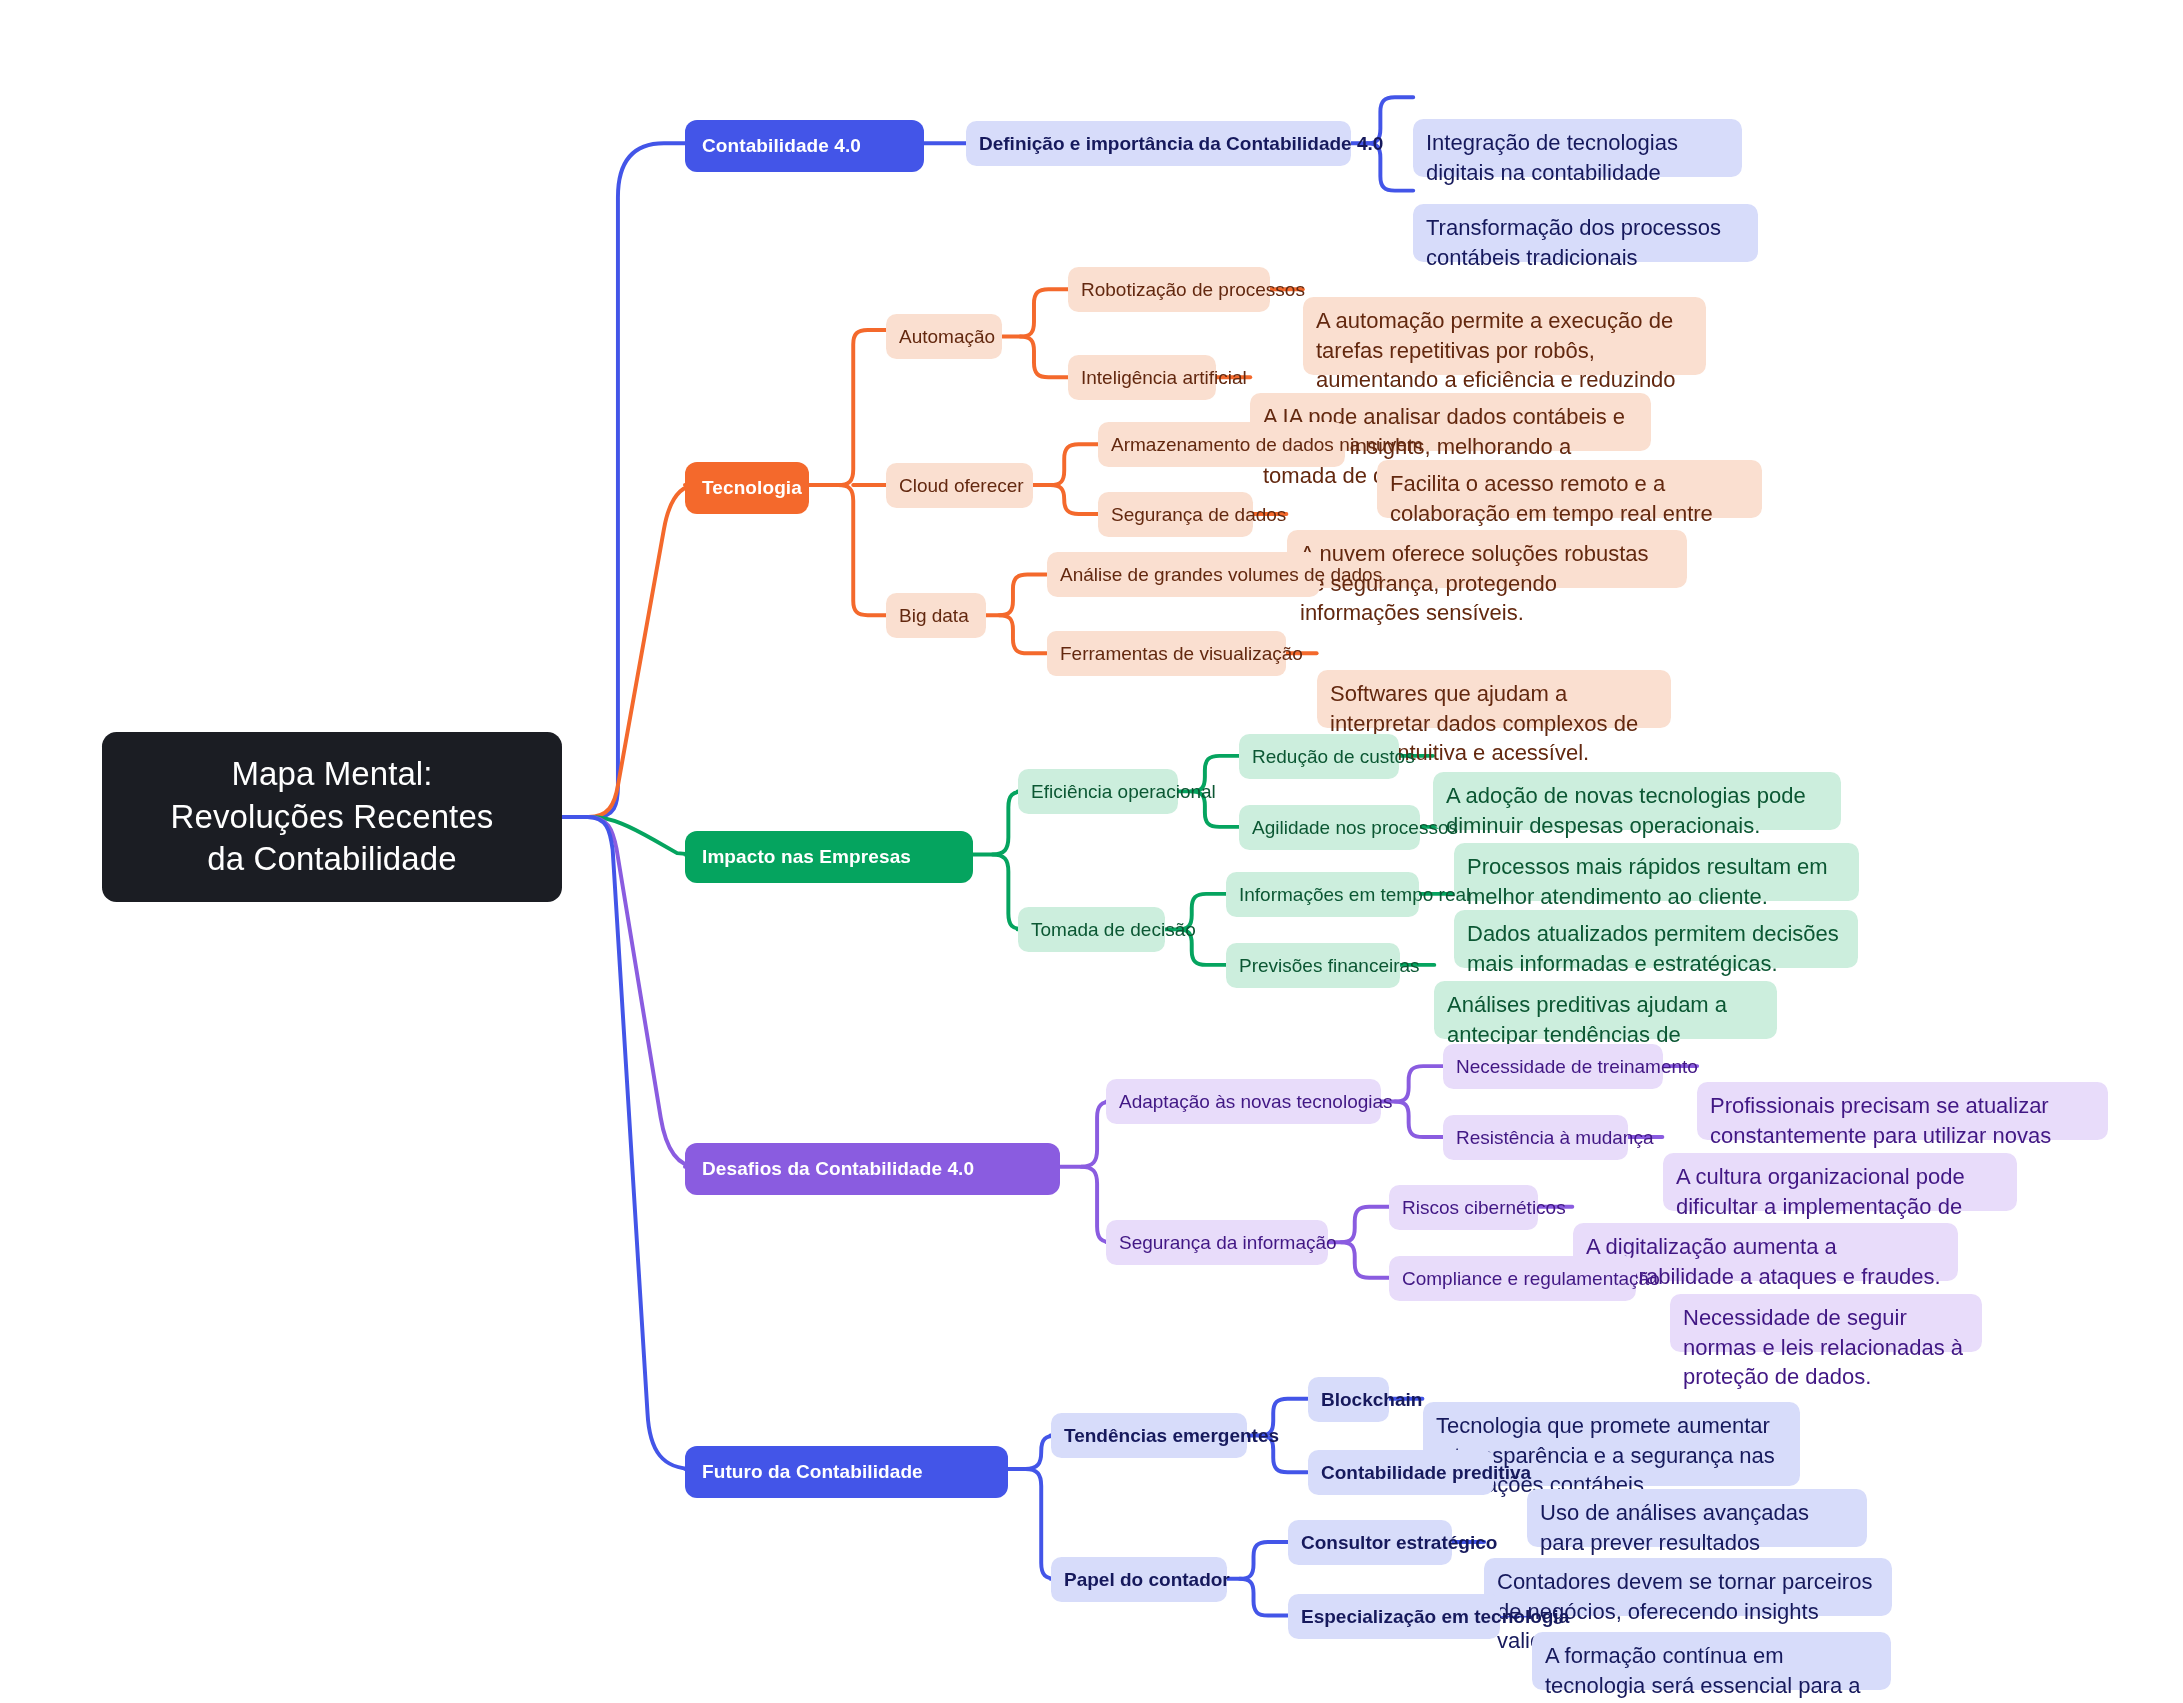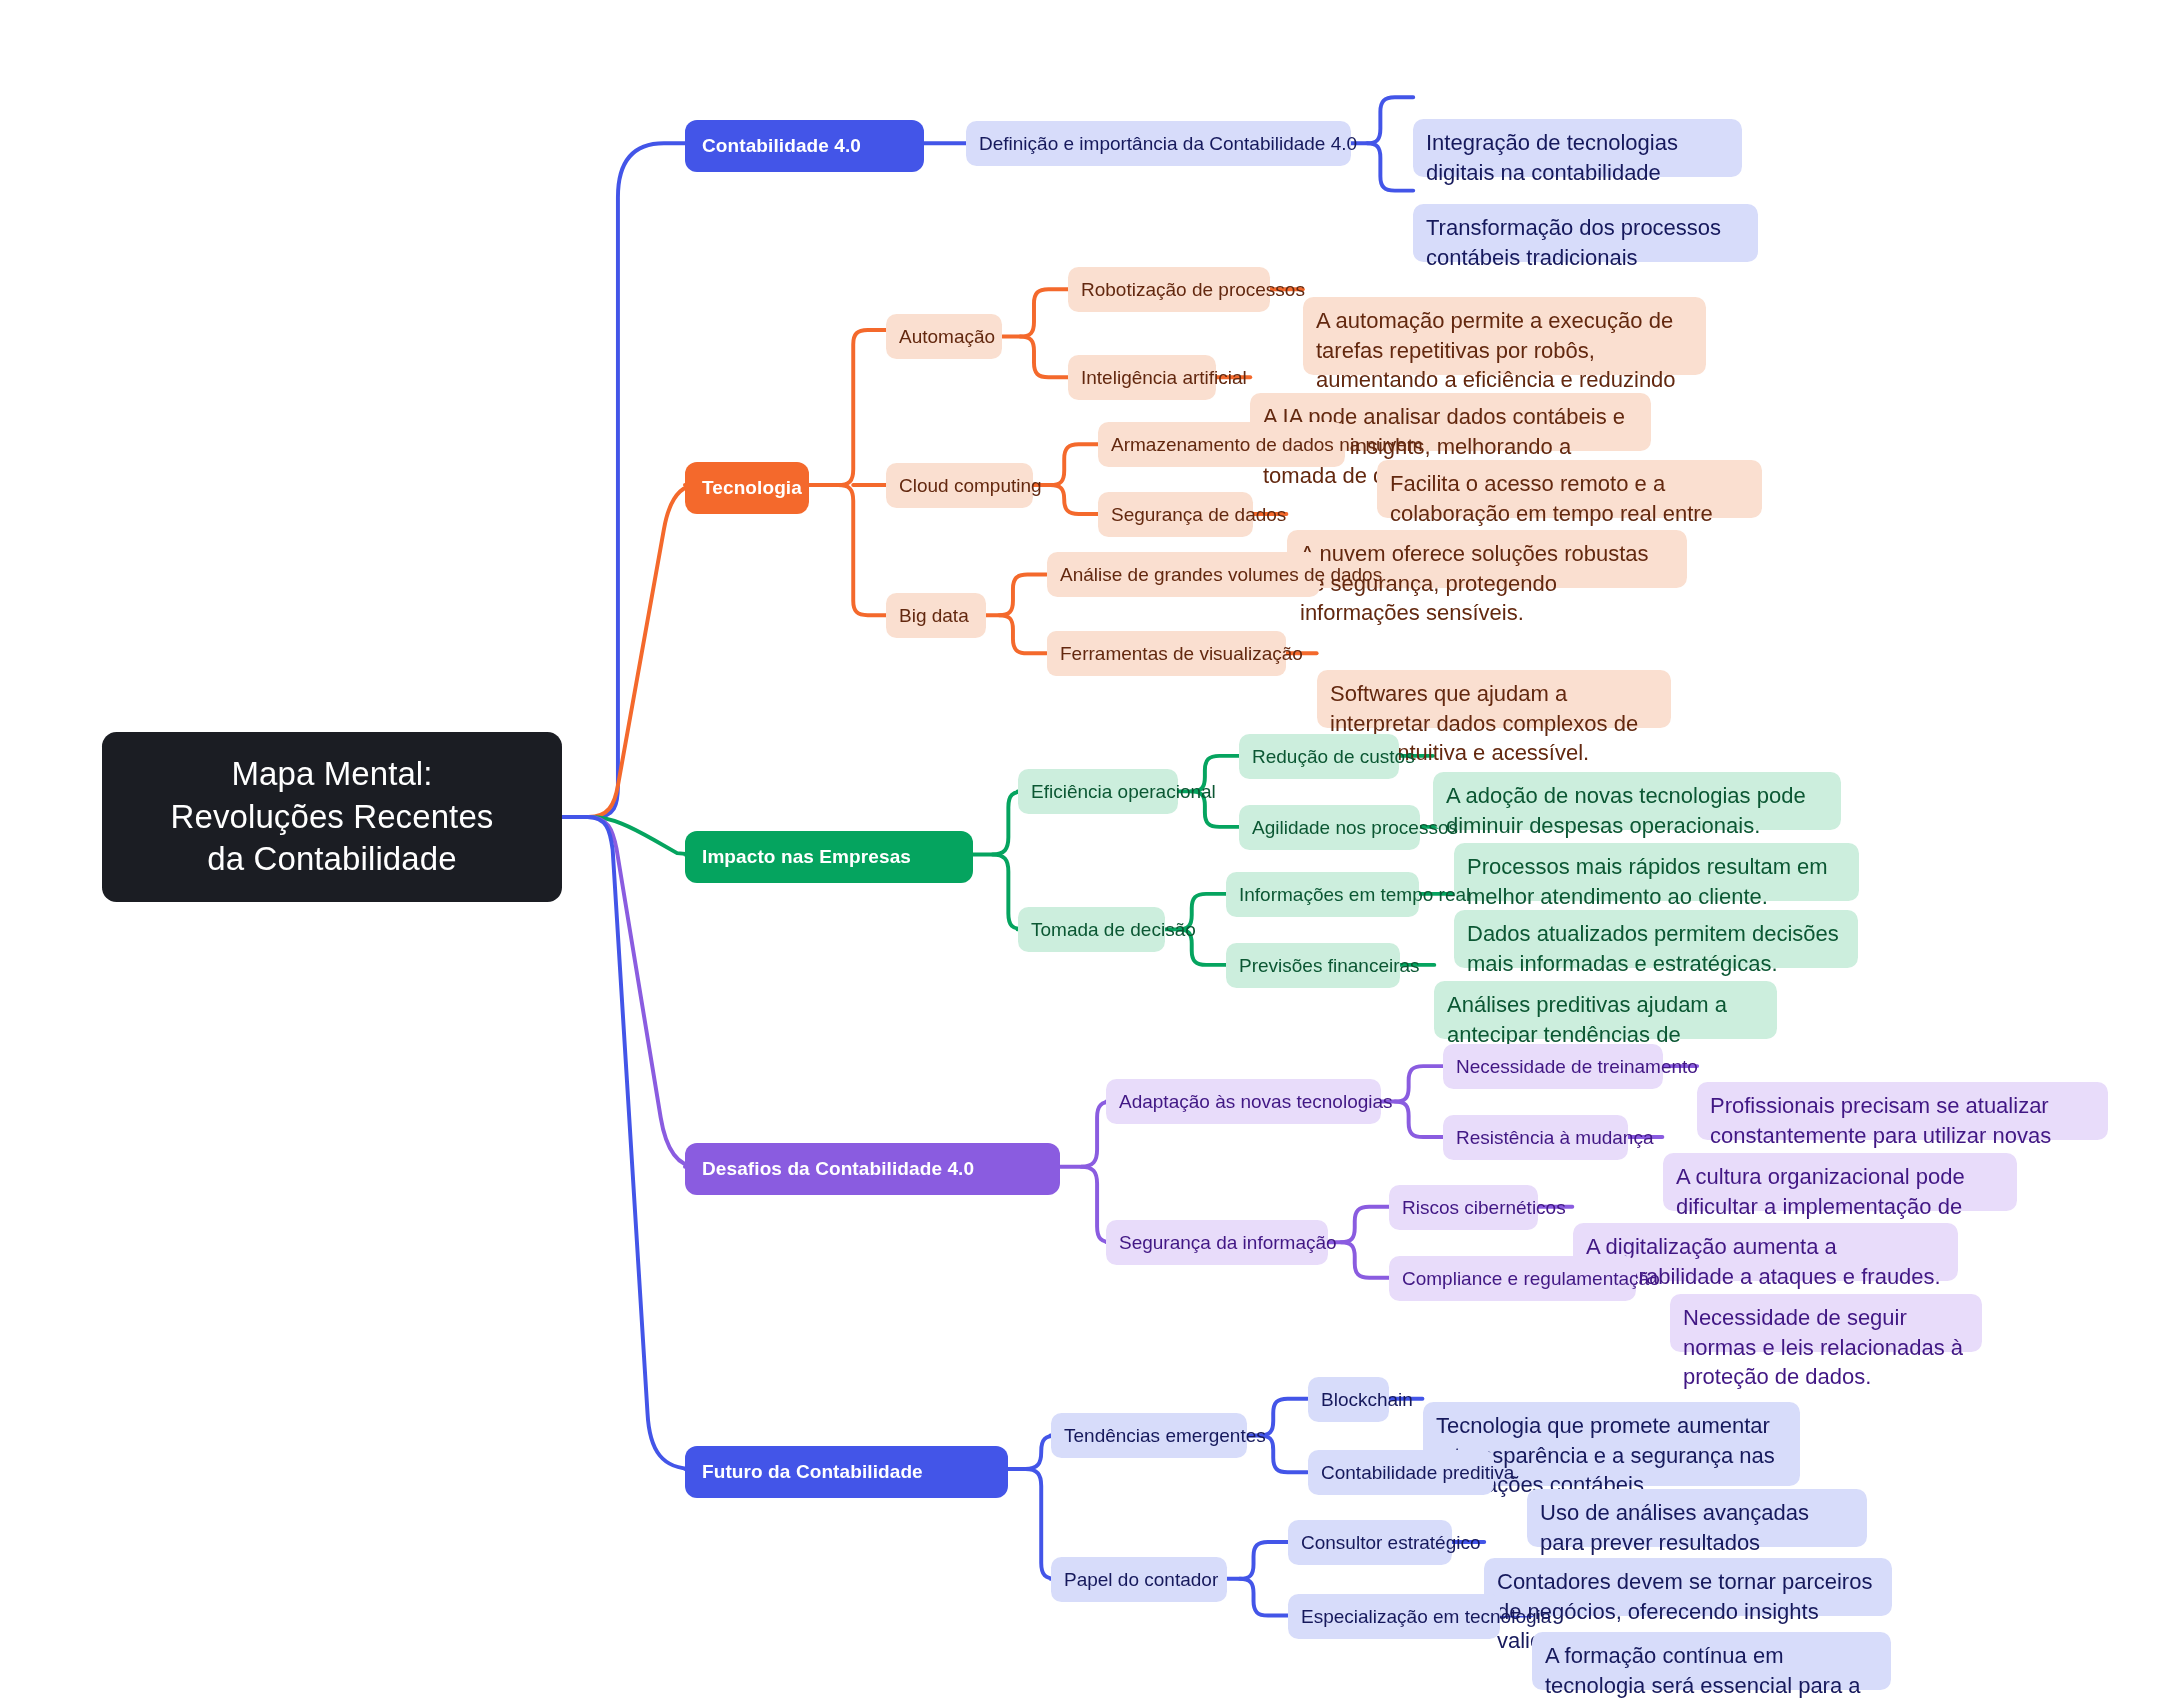--- a/index.html
+++ b/index.html
@@ -32,21 +32,21 @@
   .lvl1.c-orange{background:#f4692c;}
   .lvl1.c-green{background:#05a45f;}
   .lvl1.c-purple{background:#8a5ce0;}
 
   
   .chip{
     border-radius:10.5px;
     font-size:19px;line-height:1.34;font-weight:400;
     padding:8.5px 13px;white-space:nowrap;
   }
-  .chip.c-blue  {background:#d7dcfa;color:#16195c;}
+  .chip.c-blue  {background:#d7dcfa;color:#16195c;font-weight:bold;}
   .chip.c-orange{background:#fadfd0;color:#63280f;}
   .chip.c-green {background:#cceedd;color:#0b5733;}
   .chip.c-purple{background:#e8dcfa;color:#411784;}
 
   
   .leaf{
     border-radius:10.5px;
     font-size:22px;line-height:1.34;font-weight:400;
     padding:9.2px 13px;white-space:normal;
     align-items:flex-start;
@@ -170,21 +170,21 @@
     <span class="txt">A automação permite a execução de tarefas repetitivas por robôs, aumentando a eficiência e reduzindo erros.</span>
   </div>
   <div class="node chip c-orange" style="left:1068px;top:355px;width:148px;height:45px;">
     <span class="txt">Inteligência artificial</span>
   </div>
   <div class="node leaf c-orange" style="left:1250px;top:348px;width:401px;height:58px;">
     <span class="txt">A IA pode analisar dados contábeis e oferecer insights, melhorando a tomada de decisões.</span>
   </div>
 
   <div class="node chip c-orange" style="left:886px;top:463px;width:147px;height:45px;">
-    <span class="txt">Cloud computing</span>
+    <span class="txt">Cloud oferecer</span>
   </div>
   <div class="node chip c-orange" style="left:1098px;top:422px;width:247px;height:45px;">
     <span class="txt">Armazenamento de dados na nuvem</span>
   </div>
   <div class="node leaf c-orange" style="left:1377px;top:415px;width:385px;height:58px;">
     <span class="txt">Facilita o acesso remoto e a colaboração em tempo real entre equipes contábeis.</span>
   </div>
   <div class="node chip c-orange" style="left:1098px;top:492px;width:155px;height:45px;">
     <span class="txt">Segurança de dados</span>
   </div>

